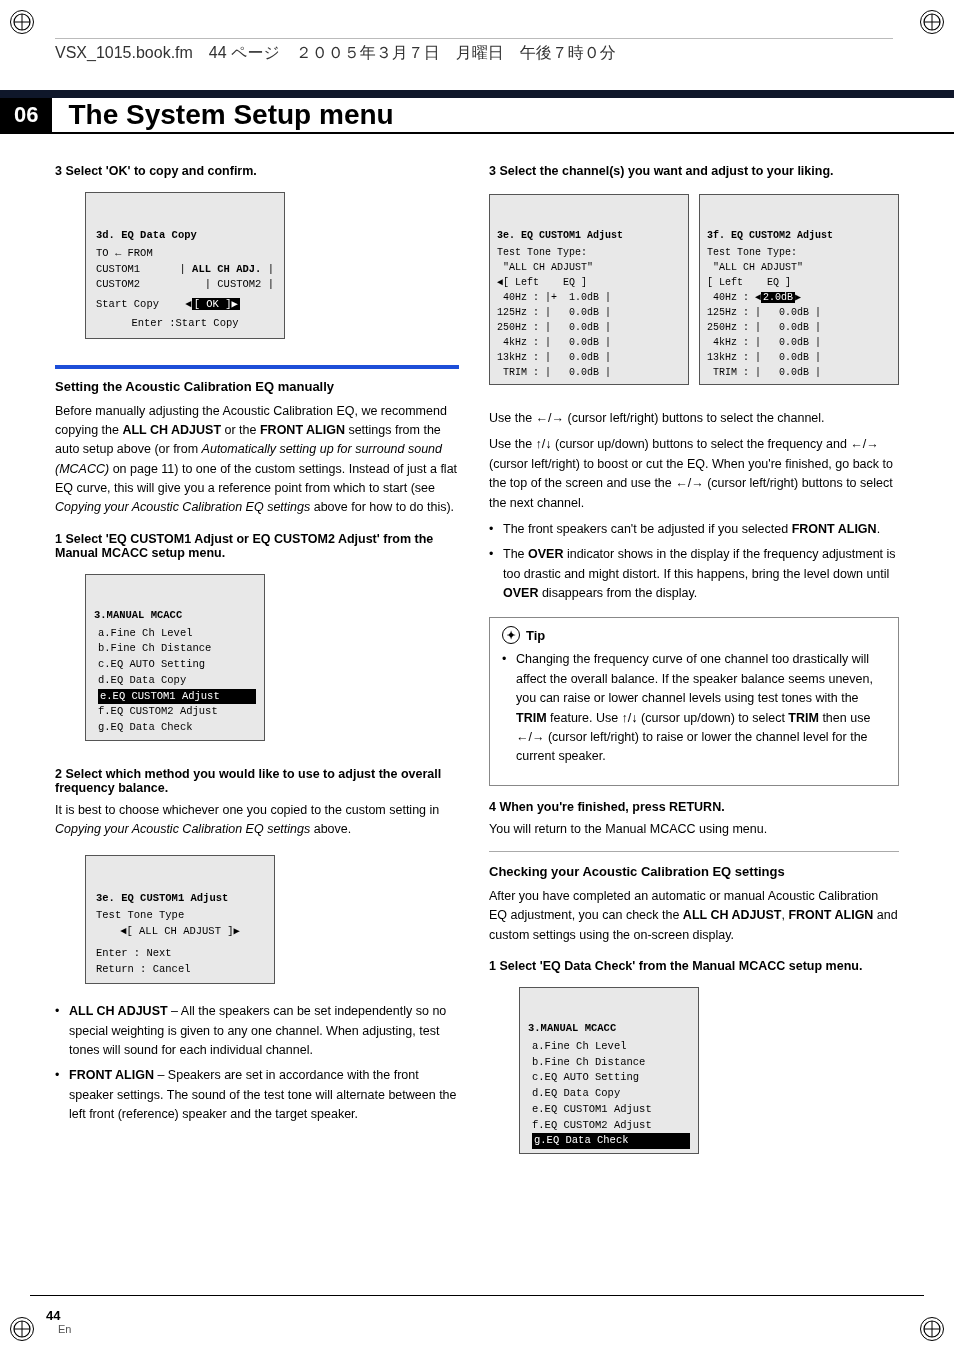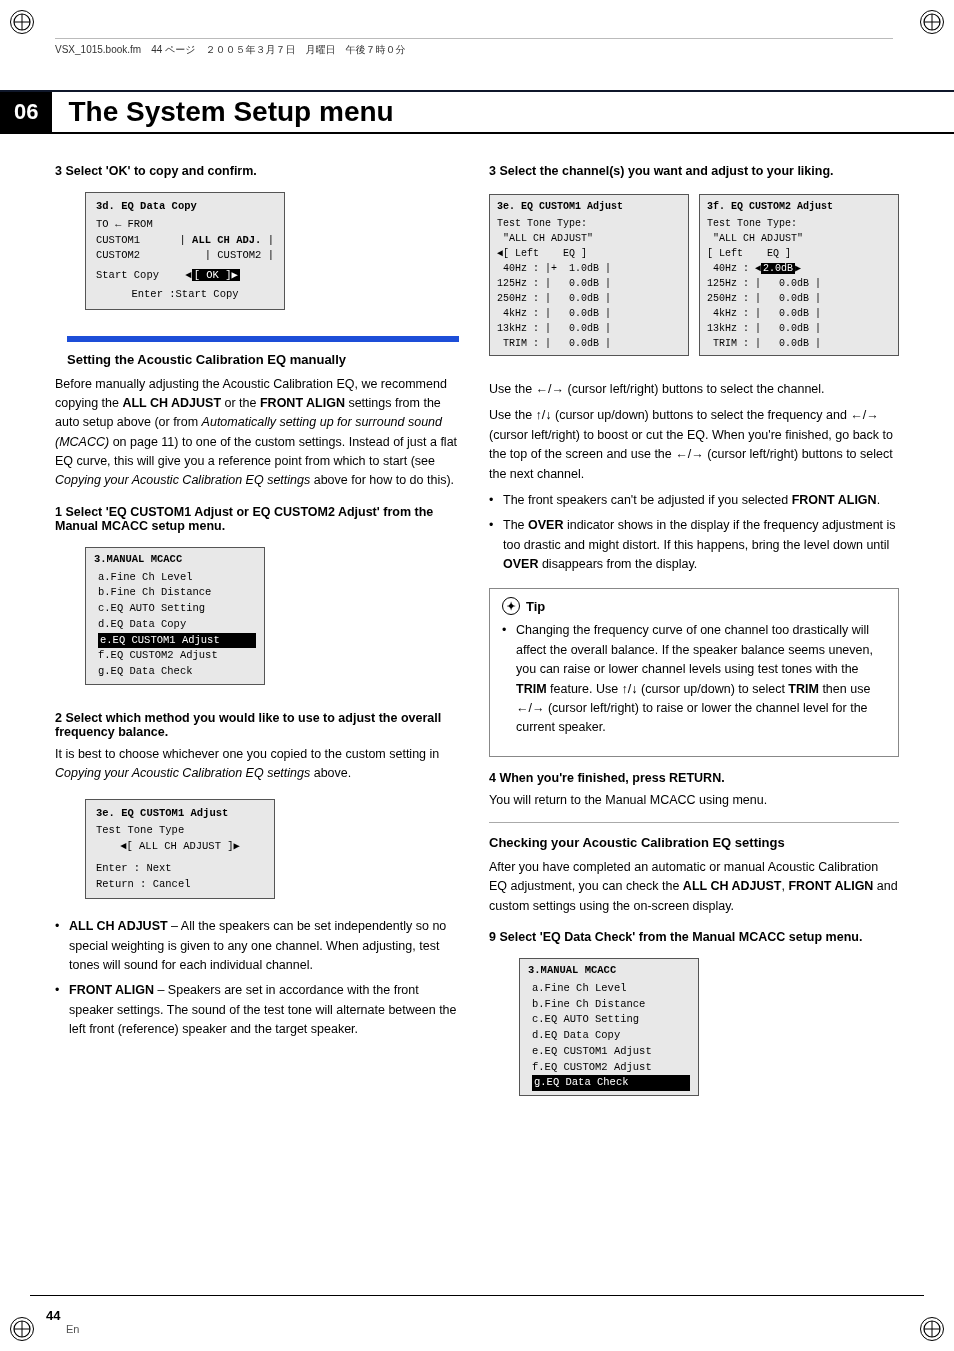--- a/index.html
+++ b/index.html
@@ -15,21 +15,21 @@
 
     
     .header {
       position: absolute;
       top: 90px;
       left: 0;
       right: 0;
       height: 44px;
       display: flex;
       align-items: center;
-      border-top: 2px solid #0f172a;
+      border-top: 8px solid #0f172a;
       border-bottom: 2px solid #000;
       background: #fff;
     }
     .header-num {
       background: #000;
       color: #fff;
       font-size: 22px;
       font-weight: bold;
       padding: 4px 14px;
       height: 100%;
@@ -46,21 +46,21 @@
     .page-num {
       position: absolute;
       bottom: 28px;
       left: 46px;
       font-size: 13px;
       font-weight: bold;
     }
     .page-en {
       position: absolute;
       bottom: 16px;
-      left: 66px;
+      left: 58px;
       font-size: 11px;
       color: #555;
     }
 
     
     .content {
       position: absolute;
       top: 150px;
       left: 55px;
       right: 55px;
@@ -102,20 +102,21 @@
       margin: 8px 0 12px 0;
       font-family: 'Courier New', monospace;
       font-size: 10.5px;
       line-height: 1.5;
       display: inline-block;
       min-width: 200px;
     }
     .screen-box .title-line {
       font-weight: bold;
       margin-bottom: 2px;
+      margin-top: 29px;
     }
     .screen-box .highlighted {
       background: #000;
       color: #fff;
       padding: 0 2px;
     }
     .screen-box .row {
       display: flex;
       justify-content: space-between;
     }
@@ -200,21 +201,21 @@
       align-items: center;
       justify-content: center;
       font-size: 10px;
     }
 
     .top-file-meta {
       position: absolute;
       top: 38px;
       left: 55px;
       right: 61px;
-      font-size: 10px;
+      font-size: 16px;
       color: #333;
       border-top: 1px solid #bbb;
       padding-top: 4px;
     }
     .bottom-border-line {
       position: absolute;
       bottom: 55px;
       left: 30px;
       right: 30px;
       height: 1px;
@@ -281,21 +282,21 @@
           <span>| <span>CUSTOM2</span> |</span>
         </div>
         <div style="margin-top:4px;">
           <span>Start Copy</span>
           <span style="margin-left:20px;">◄<span class="highlighted">[ OK ]▶</span></span>
         </div>
         <div style="margin-top:3px;text-align:center;">Enter  :Start Copy</div>
       </div>
     </div>
 
-    <div class="section-heading" style="margin-top:14px;border-top:6px solid #1d4ed8;padding-top:10px;margin-left:12px;">Setting the Acoustic Calibration EQ manually</div>
+    <div class="section-heading" style="margin-top:14px;border-top:4px solid #1d4ed8;padding-top:10px;">Setting the Acoustic Calibration EQ manually</div>
 
     <p>
       Before manually adjusting the Acoustic Calibration EQ, we recommend copying the <strong>ALL CH ADJUST</strong> or the <strong>FRONT ALIGN</strong> settings from the auto setup above (or from <em>Automatically setting up for surround sound (MCACC)</em> on page 11) to one of the custom settings. Instead of just a flat EQ curve, this will give you a reference point from which to start (see <em>Copying your Acoustic Calibration EQ settings</em> above for how to do this).
     </p>
 
     <div class="step-heading">1   Select 'EQ CUSTOM1 Adjust or EQ CUSTOM2 Adjust' from the Manual MCACC setup menu.</div>
 
     <div style="margin-left:30px;">
       <div class="screen-box" style="padding:4px 8px;min-width:180px;">
         <div class="title-line">3.MANUAL MCACC</div>
@@ -403,21 +404,21 @@
     <p>You will return to the Manual MCACC using menu.</p>
 
     <hr class="divider">
 
     <div class="section-heading">Checking your Acoustic Calibration EQ settings</div>
 
     <p>
       After you have completed an automatic or manual Acoustic Calibration EQ adjustment, you can check the <strong>ALL CH ADJUST</strong>, <strong>FRONT ALIGN</strong> and custom settings using the on-screen display.
     </p>
 
-    <div class="step-heading">9   Select 'EQ Data Check' from the Manual MCACC setup menu.</div>
+    <div class="step-heading">1   Select 'EQ Data Check' from the Manual MCACC setup menu.</div>
 
     <div style="margin-left:30px;">
       <div class="screen-box" style="padding:4px 8px;min-width:180px;">
         <div class="title-line">3.MANUAL MCACC</div>
         <div style="padding-left:4px;">
           <div>  a.Fine Ch Level</div>
           <div>  b.Fine Ch Distance</div>
           <div>  c.EQ AUTO Setting</div>
           <div>  d.EQ Data Copy</div>
           <div>  e.EQ CUSTOM1 Adjust</div>

